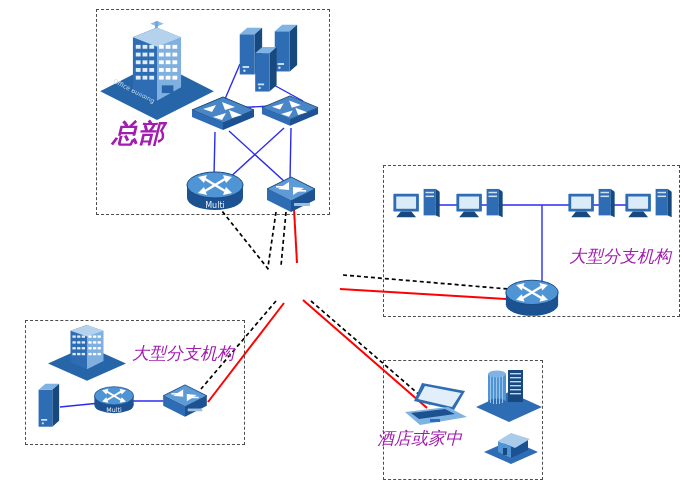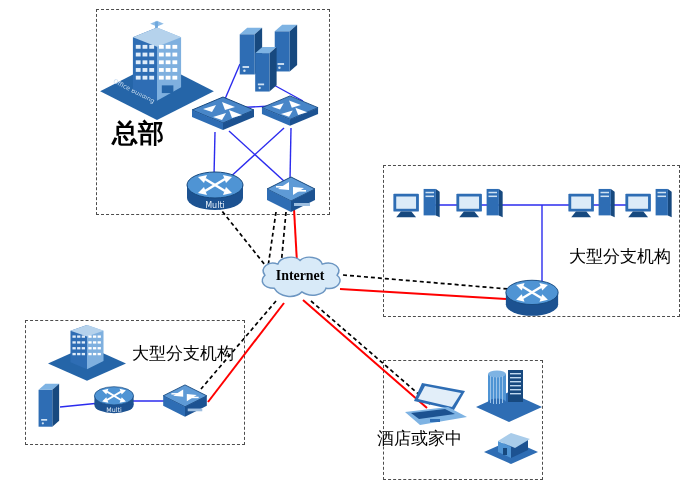--- a/index.html
+++ b/index.html
@@ -1,19 +1,19 @@
 <!DOCTYPE html>
 <html><head>
 <meta charset="utf-8">
 <style>
   html,body{margin:0;padding:0;background:#fff;}
   .stage{position:relative;width:688px;height:489px;background:#ffffff;
          font-family:"DejaVu Sans",sans-serif;overflow:hidden;}
   .zone{position:absolute;border:1px dashed #4d4d4d;z-index:0;}
-  .zlabel{position:absolute;color:#000000;z-index:4;white-space:nowrap;}
+  .zlabel{position:absolute;color:#a21caf;z-index:4;white-space:nowrap;font-style:italic;}
   .links-svg{position:absolute;left:0;top:0;z-index:1;}
   .node{position:absolute;z-index:2;line-height:0;}
   .cloud{position:absolute;z-index:3;line-height:0;}
 </style>
 </head>
 <body>
 
 <div class="stage">
 
   <div class="zone" style="left:96px;top:9px;width:232px;height:204px"></div>
@@ -177,26 +177,20 @@
       <polygon points="1,13 25,25 25,36 1,24" fill="#2E6DB4"></polygon>
       <polygon points="25,25 49,13 49,24 25,36" fill="#1C5291"></polygon>
       <path d="M12 13 l11 -7 0 8 z" fill="#FFFFFF"></path>
       <path d="M38 12 l-11 7 0 -8 z" fill="#FFFFFF"></path>
       <rect x="10" y="10" width="8" height="1.6" fill="#FFFFFF"></rect>
       <rect x="32" y="14" width="8" height="1.6" fill="#FFFFFF"></rect>
       <rect x="28" y="27" width="16" height="3" fill="#9DBEE0"></rect>
     </svg>
   </div>
 
-  <div class="cloud" style="left:254px;top:253px">
-    <svg width="94" height="50" viewBox="0 0 98 54">
-      <path d="M20 38 C8 38 4 30 10 24 C4 16 14 8 24 12 C26 4 42 2 48 8 C54 2 70 4 72 12 C84 8 94 16 88 24 C96 30 88 40 76 38 C74 46 58 48 50 42 C42 50 26 48 20 38 Z" fill="#D8EAF8" stroke="#6C96C2" stroke-width="1.6"></path>
-      <text x="48" y="29" font-size="15" font-weight="bold" font-family="Liberation Serif, DejaVu Serif, serif" fill="#000000" text-anchor="middle">Internet</text>
-    </svg>
-  </div>
 
   <div class="node" style="left:392px;top:188px">
     <svg width="50" height="34" viewBox="0 0 52 36">
       <polygon points="46,1 50,4 50,31 46,29" fill="#17497F"></polygon>
       <rect x="33" y="1" width="13" height="28" fill="#2E6DB4"></rect>
       <rect x="35" y="4" width="9" height="1.6" fill="#CFE2F3"></rect>
         <rect x="35" y="8" width="9" height="1.6" fill="#CFE2F3"></rect>
       <rect x="1" y="6" width="27" height="19" rx="1" fill="#2E6DB4"></rect>
       <rect x="4" y="9" width="21" height="13" fill="#DCEBF8"></rect>
       <polygon points="9,25 20,25 25,31 4,31" fill="#17497F"></polygon>

